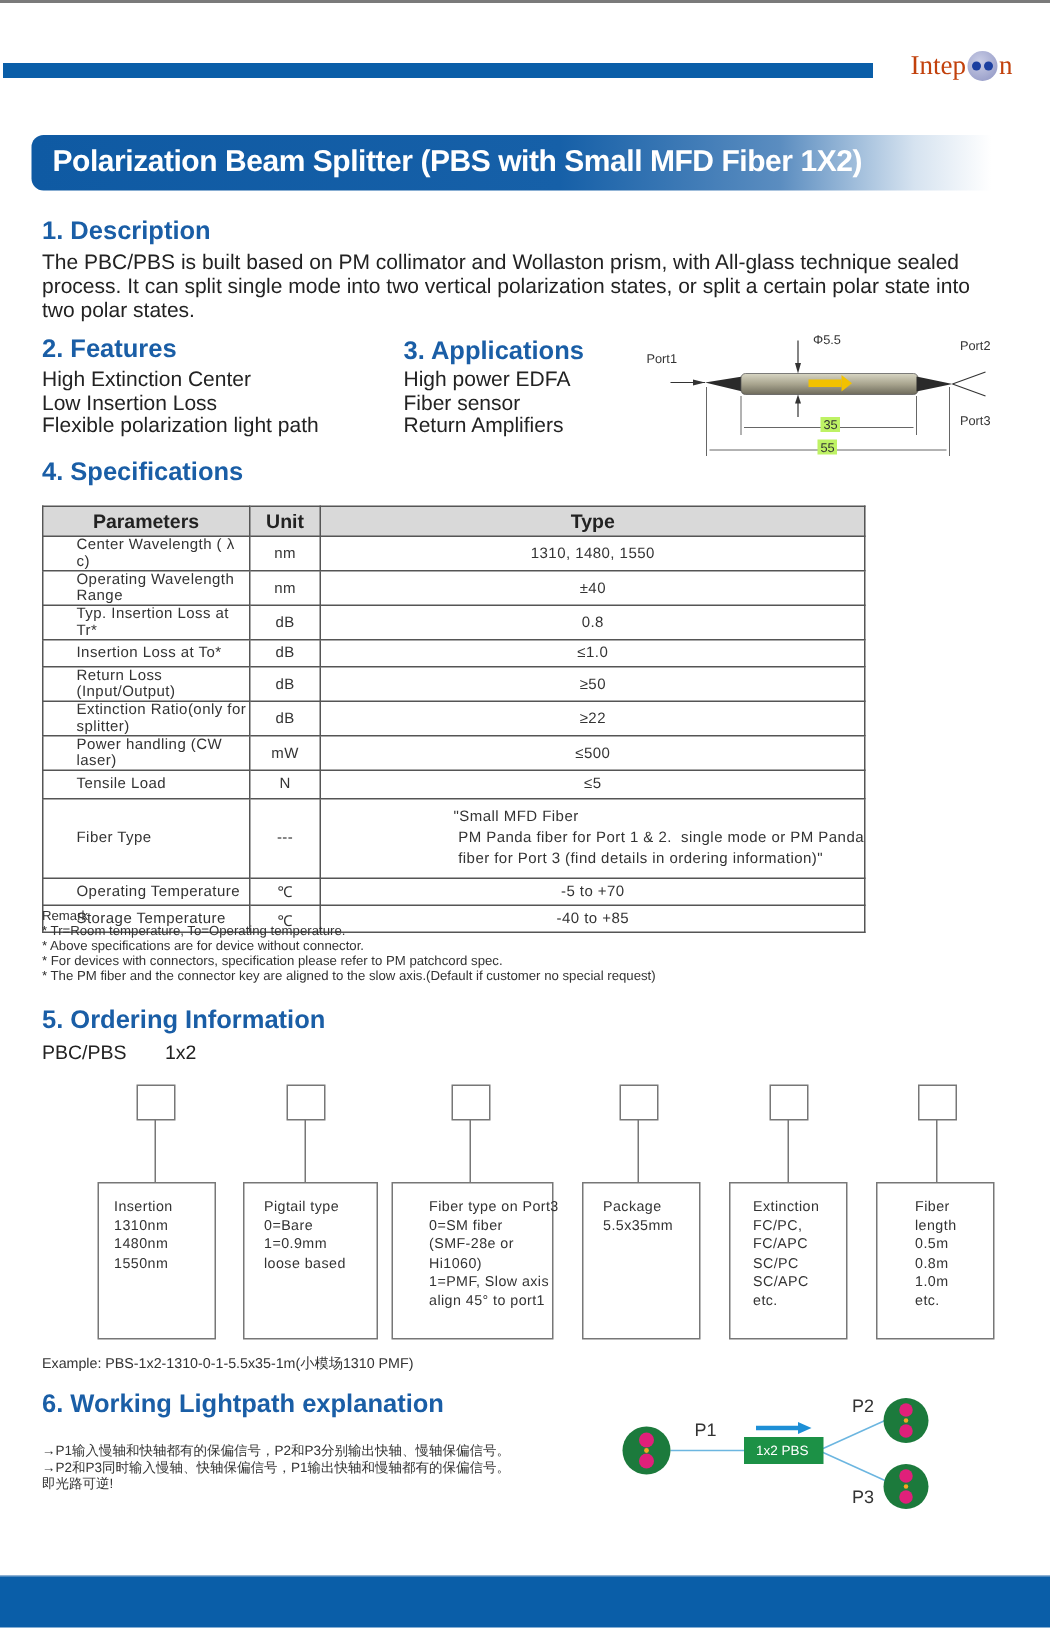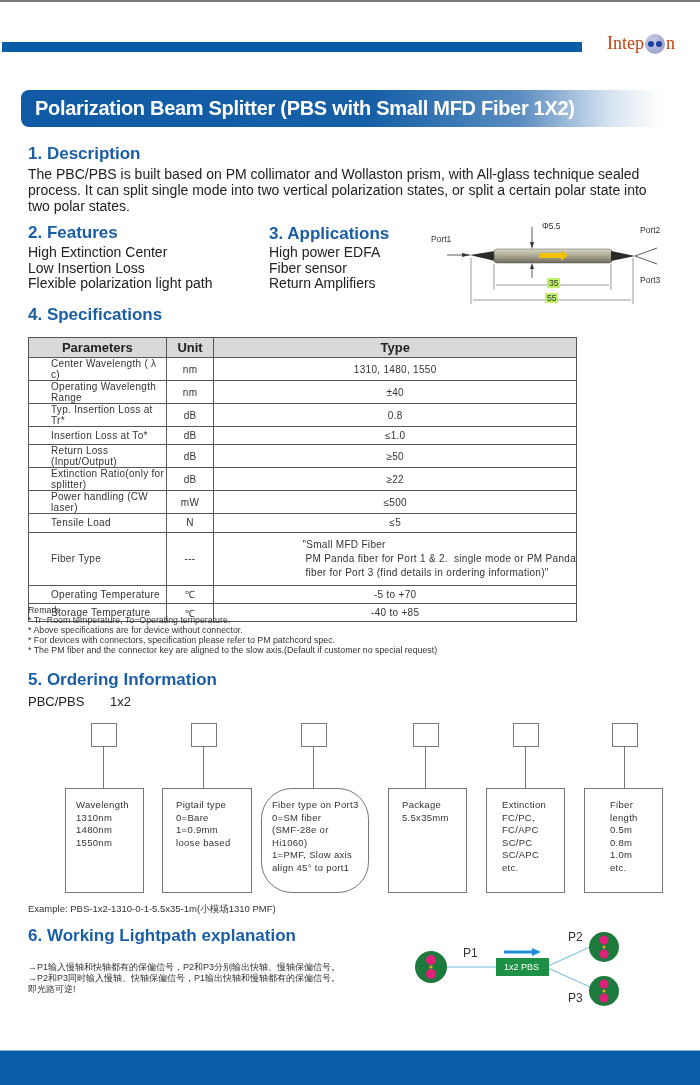--- a/index.html
+++ b/index.html
@@ -226,32 +226,32 @@
 <div class="order-box" style="left:301px; top:723px;"></div>
 <div class="order-line" style="left:313px; top:746px; height:42px;"></div>
 <div class="order-box" style="left:413px; top:723px;"></div>
 <div class="order-line" style="left:425px; top:746px; height:42px;"></div>
 <div class="order-box" style="left:513px; top:723px;"></div>
 <div class="order-line" style="left:525px; top:746px; height:42px;"></div>
 <div class="order-box" style="left:612px; top:723px;"></div>
 <div class="order-line" style="left:624px; top:746px; height:42px;"></div>
 
 <div class="order-card" style="left:65px; width:79px; padding-left:10px;">
-  <div>Wavelength</div>
+  <div>Insertion</div>
   <div>1310nm</div>
   <div>1480nm</div>
   <div>1550nm</div>
 </div>
 <div class="order-card" style="left:162px; width:90px; padding-left:13px;">
   <div>Pigtail type</div>
   <div>0=Bare</div>
   <div>1=0.9mm</div>
   <div>loose based</div>
 </div>
-<div class="order-card" style="left:261px; width:108px; padding-left:10px;border-radius:31px;">
+<div class="order-card" style="left:261px; width:108px; padding-left:24px;">
   <div>Fiber type on Port3</div>
   <div>0=SM fiber</div>
   <div>(SMF-28e or</div>
   <div>Hi1060)</div>
   <div>1=PMF, Slow axis</div>
   <div>align 45°  to port1</div>
 </div>
 <div class="order-card" style="left:388px; width:79px; padding-left:13px;">
   <div>Package</div>
   <div>5.5x35mm</div>

